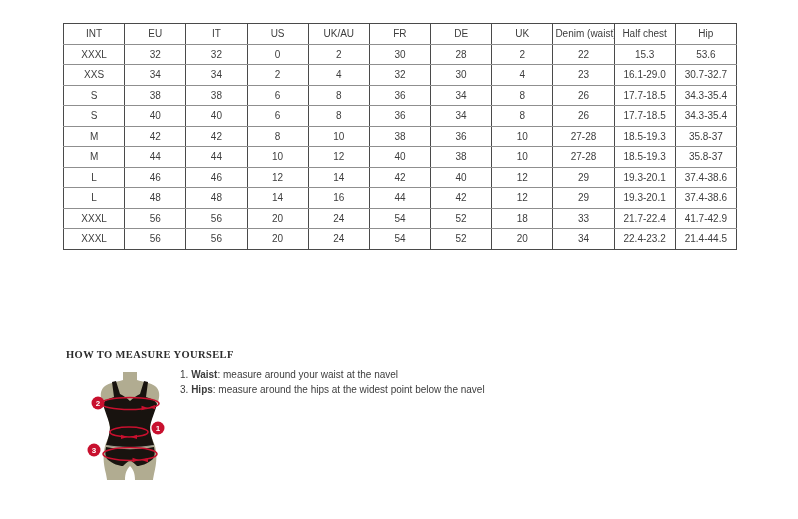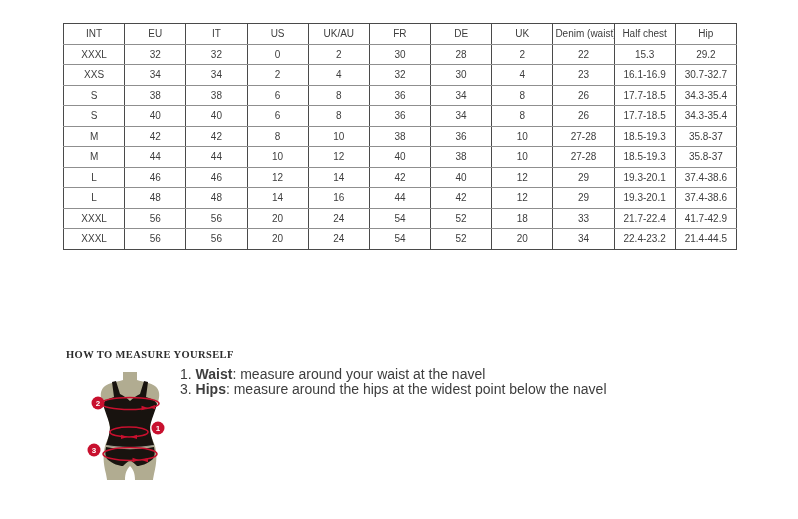--- a/index.html
+++ b/index.html
@@ -39,21 +39,21 @@
 
   
   .measure-title{
     position:absolute;left:66px;top:349px;
     font-size:10.5px;font-weight:bold;letter-spacing:.4px;
     color:var(--title);
     font-family:Liberation Serif, serif;
   }
   .measure-steps{
     position:absolute;left:180px;top:370px;
-    list-style:none;font-size:14px;color:var(--text);
+    list-style:none;font-size:10px;color:var(--text);
   }
   .measure-steps li{margin-bottom:5px;line-height:9.5px;white-space:nowrap;}
   .measure-steps b{font-weight:bold;}
 
   .figure-wrap{position:absolute;left:83px;top:370px;width:95px;height:130px;}
   .figure-wrap svg{display:block;width:95px;height:130px;}
   .mannequin{fill:var(--beige);}
   .garment{fill:var(--garment);}
   .hem-line{stroke:#9a968a;stroke-width:1;fill:none;}
   .measure-line{stroke:var(--red);stroke-width:1.6;fill:none;}
@@ -91,33 +91,33 @@
             <td>XXXL</td>
             <td>32</td>
             <td>32</td>
             <td>0</td>
             <td>2</td>
             <td>30</td>
             <td>28</td>
             <td>2</td>
             <td>22</td>
             <td>15.3</td>
-            <td>29.2</td>
+            <td>53.6</td>
           </tr>
           <tr>
             <td>XXS</td>
             <td>34</td>
             <td>34</td>
             <td>2</td>
             <td>4</td>
             <td>32</td>
             <td>30</td>
             <td>4</td>
             <td>23</td>
-            <td>16.1-16.9</td>
+            <td>16.1-29.0</td>
             <td>30.7-32.7</td>
           </tr>
           <tr>
             <td>S</td>
             <td>38</td>
             <td>38</td>
             <td>6</td>
             <td>8</td>
             <td>36</td>
             <td>34</td>

